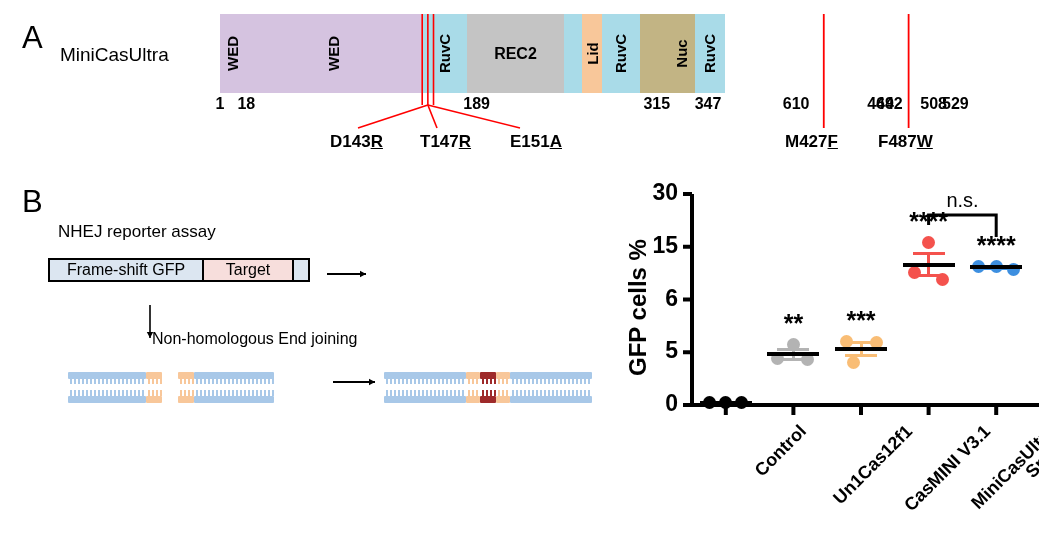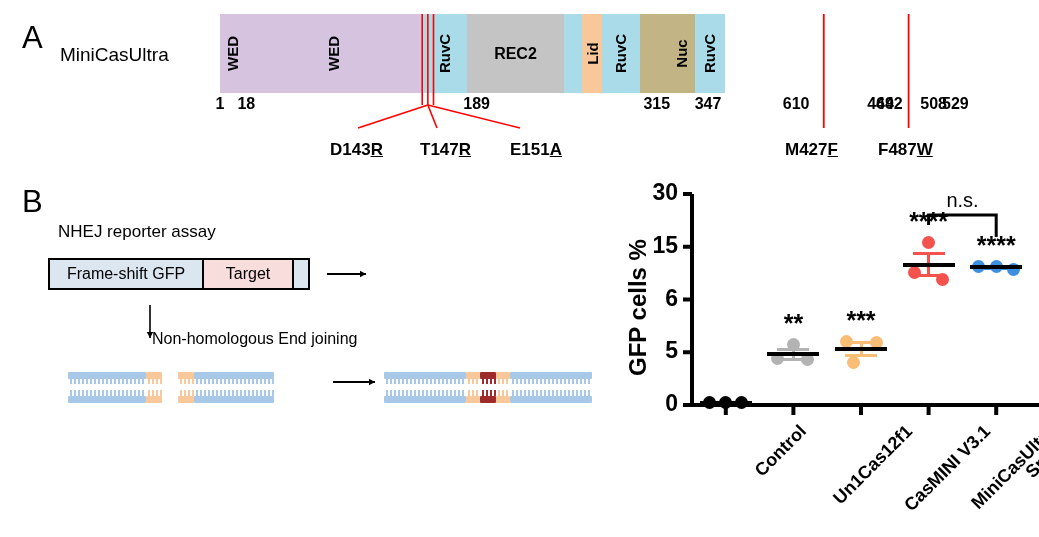--- a/index.html
+++ b/index.html
@@ -40,33 +40,33 @@
   }
   
   #pos-row{position:absolute;left:0;top:95px;width:1039px;height:22px;}
   .pos-num{
     position:absolute;font-size:16px;font-weight:bold;color:#000;
     white-space:nowrap;top:0;
   }
   #mut-row{position:absolute;left:0;top:132px;width:1039px;height:26px;}
   .mut-label{
     position:absolute;font-size:17px;font-weight:bold;color:#000;
-    white-space:nowrap;top:8px;
+    white-space:nowrap;top:0;
   }
   .mut-label u{text-decoration:underline;}
   svg.overlay{position:absolute;left:0;top:0;width:1039px;height:537px;
     pointer-events:none;overflow:visible;}
 
   
   #assay-title{
     position:absolute;left:58px;top:222px;font-size:17px;color:#000;
     white-space:nowrap;
   }
   #reporter-construct{
-    position:absolute;left:48px;top:258px;height:32px;
+    position:absolute;left:48px;top:258px;height:24px;
     display:flex;align-items:stretch;border:2px solid #000;box-sizing:border-box;
   }
   .rep-seg{display:flex;align-items:center;justify-content:center;
     font-size:16px;color:#000;box-sizing:border-box;white-space:nowrap;}
   #seg-frameshift{width:152px;background:#dce6f1;}
   #seg-target{width:90px;background:#f7dedc;border-left:2px solid #000;}
   #seg-tail{width:16px;background:#dce6f1;border-left:2px solid #000;}
 
   #inframe-box{
     position:absolute;left:374px;top:256px;width:214px;height:36px;

